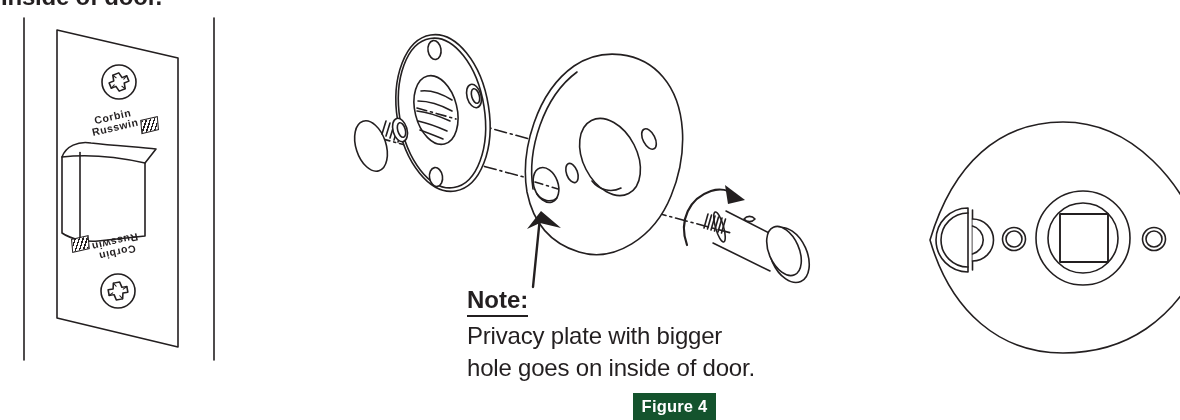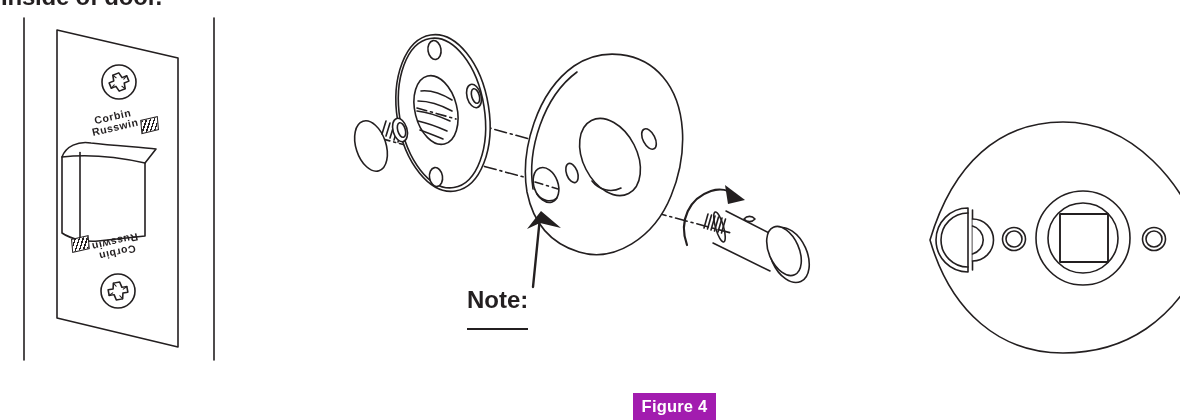--- a/index.html
+++ b/index.html
@@ -11,25 +11,25 @@
   svg{position:absolute;left:0;top:0;}
   .title-clipped{
     left:1px;top:-17px;font-size:24px;font-weight:bold;letter-spacing:-0.2px;white-space:nowrap;
   }
   .align-caption{
     left:963px;top:84px;font-size:24px;letter-spacing:-0.2px;white-space:nowrap;
   }
   .note-block{left:467px;top:288px;}
   .note-heading{
     display:inline-block;font-size:24px;font-weight:bold;line-height:24px;
-    border-bottom:2.4px solid #231f20;padding-bottom:16px;margin-bottom:3px;
+    border-bottom:2.4px solid #231f20;padding-bottom:3px;margin-bottom:3px;
   }
   .note-line{font-size:24px;line-height:31.5px;white-space:nowrap;letter-spacing:-0.2px;}
   .figure-label{
-    left:633px;top:393px;width:83px;height:27px;background:#a21caf;color:#ffffff;
+    left:633px;top:393px;width:83px;height:27px;background:#14532d;color:#ffffff;
     font-size:16.5px;font-weight:bold;display:flex;align-items:center;justify-content:center;
     letter-spacing:0.2px;
   }
   .logo{
     display:flex;flex-direction:column;align-items:center;line-height:1.05;
     font-weight:bold;font-size:10.5px;letter-spacing:0.6px;white-space:nowrap;width:70px;
   }
   .logo-up{left:79px;top:111px;transform:rotate(-13deg);}
   .logo-down{left:81px;top:236px;transform:rotate(167deg);}
   .hatch{
@@ -191,18 +191,20 @@
   </div>
 
   <div class="abs logo logo-down">
     <span>Corbin</span>
     <span>Russwin</span>
     <span class="hatch"></span>
   </div>
 
   <div class="abs note-block">
     <div><span class="note-heading">Note:</span></div>
+    <div class="note-line">Privacy plate with bigger</div>
+    <div class="note-line">hole goes on inside of door.</div>
   </div>
 
 
   <div class="abs figure-label">Figure 4</div>
 
 </div>
 
 </body></html>

